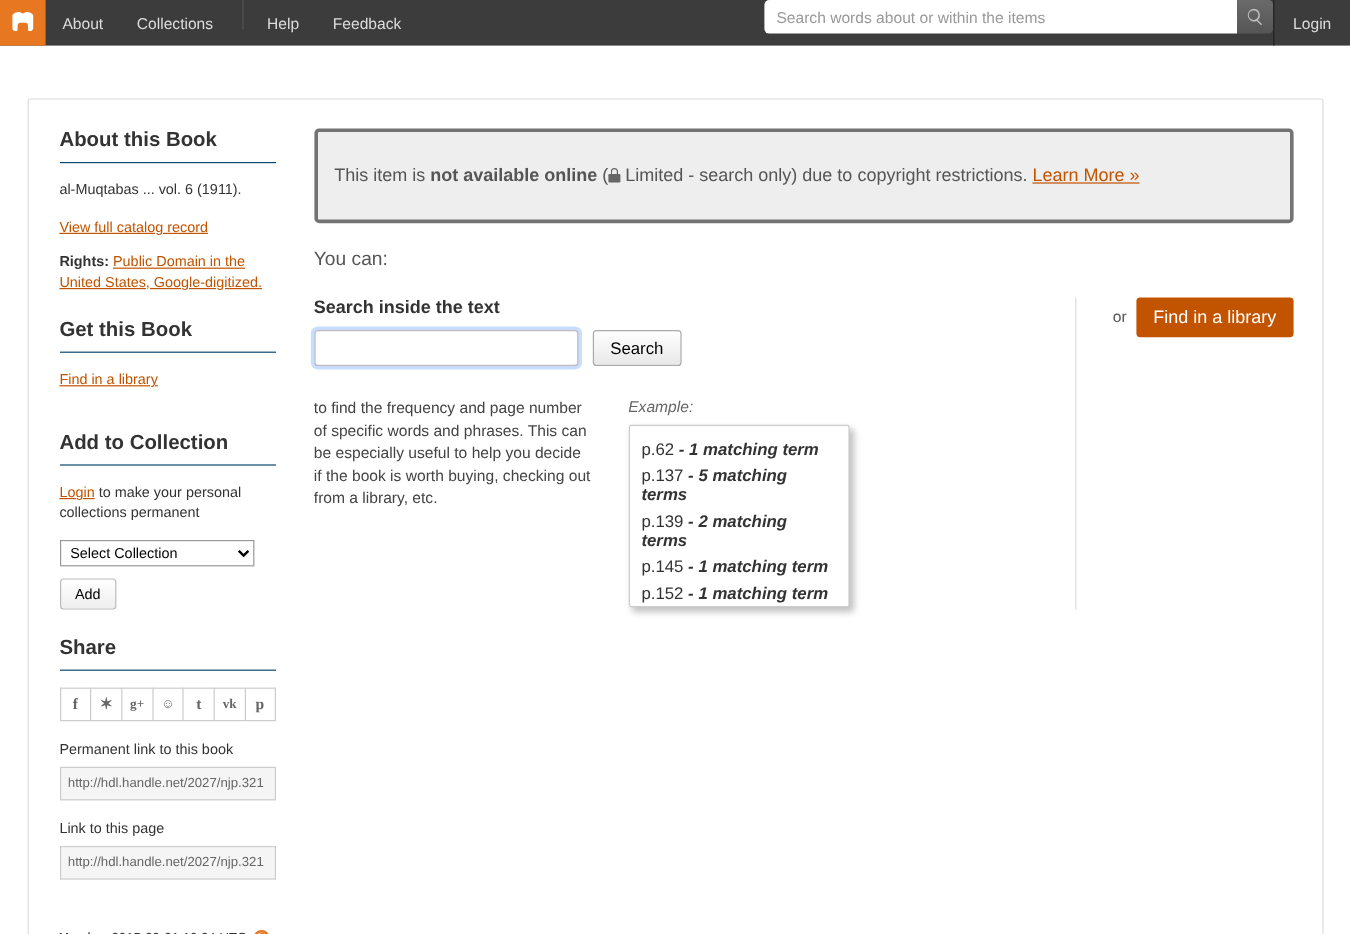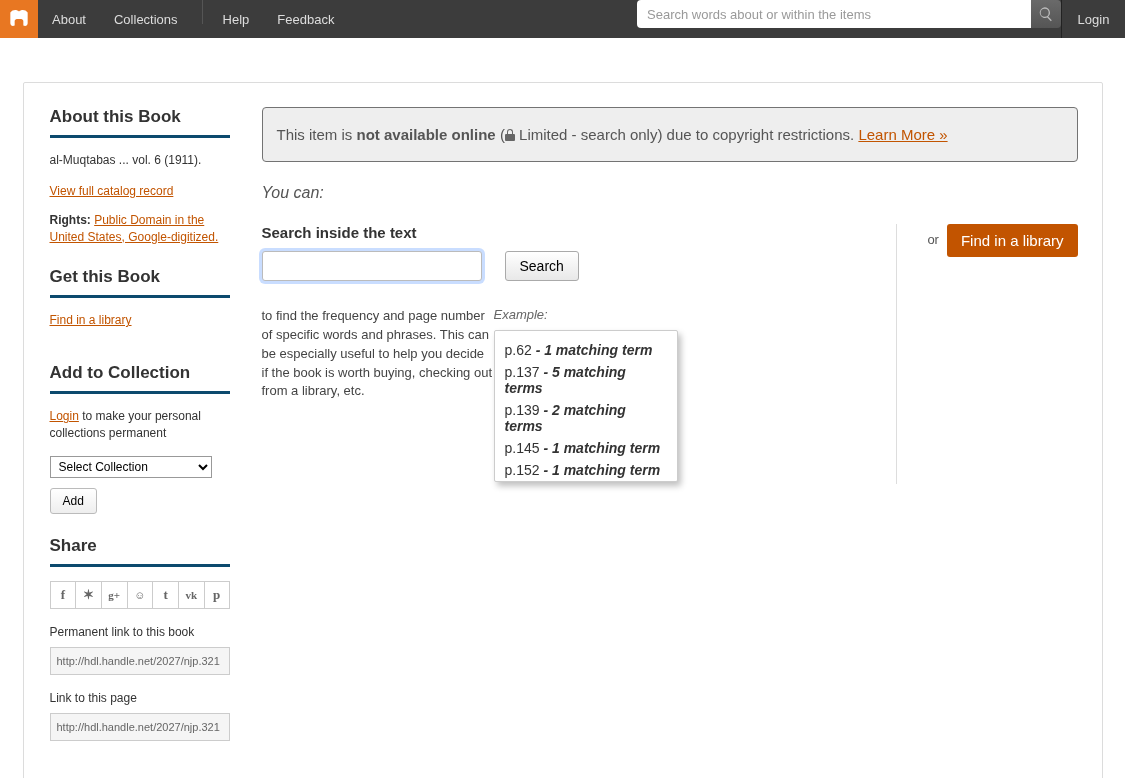--- a/index.html
+++ b/index.html
@@ -12,50 +12,50 @@
 .nav-item{padding:0 14px;display:flex;align-items:center;color:#ddd;font-size:13px;border-right:0;cursor:pointer}
 .nav-div{width:1px;height:24px;background:#555;margin:0 6px 0 10px}
 .search-wrap{margin-left:auto;display:flex;align-items:center}
 .top-search{width:394px;height:28px;border-radius:4px 0 0 4px;border:none;padding:0 10px;background:#fff;font-size:13px;color:#666}
 .top-search::placeholder{color:#999}
 .search-btn{width:30px;height:28px;background:linear-gradient(#6a6a6a,#555);border-radius:0 4px 4px 0;border:none;display:flex;align-items:center;justify-content:center;cursor:pointer}
 .search-btn svg{width:16px;height:16px;fill:#bbb}
 .login{width:64px;text-align:center;padding:0 14px;color:#ddd;font-size:13px;cursor:pointer;border-left:1px solid #222;height:38px;display:flex;align-items:center;justify-content:center}
 .page{max-width:1080px;margin:44px auto 0;border:1px solid #dcdcdc;border-radius:2px;padding:24px 24px 24px 8px;display:flex}
 .sidebar{width:210px;padding:0 12px 0 18px;flex-shrink:0}
-.sb-h{font-size:17px;font-weight:bold;color:#333;padding-bottom:8px;border-bottom:3px solid #0c4a6e;margin-bottom:14px;margin-top:22px}
+.sb-h{font-size:17px;font-weight:bold;color:#333;padding-bottom:8px;border-bottom:1px solid #0c4a6e;margin-bottom:14px;margin-top:22px}
 .sb-h:first-child{margin-top:0}
 .sb-txt{font-size:12px;color:#333;margin-bottom:14px;line-height:1.4}
 .link{color:#c25400;text-decoration:underline;font-size:12px;cursor:pointer}
 .link-block{margin-bottom:14px;display:inline-block}
 .rights{font-size:12px}
 .rights b{font-weight:bold}
 .sel{width:162px;height:22px;border:1px solid #999;background:#fff;font-size:12px;padding:0 4px;margin-bottom:10px}
 .btn{background:linear-gradient(#fff,#eee);border:1px solid #bbb;border-radius:3px;padding:5px 12px;font-size:12px;cursor:pointer}
 .share-row{display:flex;margin-bottom:16px}
 .share-ic{width:28px;height:28px;border:1px solid #ccc;border-right:none;display:flex;align-items:center;justify-content:center;font-size:13px;color:#666;cursor:pointer;font-family:Georgia,serif;font-weight:bold}
 .share-ic:last-child{border-right:1px solid #ccc}
 .perm-lbl{font-size:12px;margin-bottom:8px}
 .perm-in{width:180px;height:28px;border:1px solid #ccc;background:#f5f5f5;padding:0 6px;font-size:11px;color:#666;margin-bottom:16px}
 .ver{font-size:11px;color:#333;margin-top:26px;display:flex;align-items:center}
 .ver b{font-weight:bold}
 .q-ic{width:14px;height:14px;border:2px solid #e87722;border-radius:50%;display:inline-flex;align-items:center;justify-content:center;color:#e87722;font-size:10px;font-weight:bold;margin-left:6px;cursor:pointer}
 .main{flex:1;padding-left:20px}
-.alert{background:#eee;border:1px solid #737373;border-radius:4px;padding:18px 14px;font-size:15px;color:#555;margin-bottom:22px}
+.alert{background:#eee;border:3px solid #737373;border-radius:4px;padding:28px 14px;font-size:15px;color:#555;margin-bottom:22px}
 .alert b{font-weight:bold}
 .lock{display:inline-block;width:10px;height:12px;position:relative;top:1px}
 .lock::before{content:'';position:absolute;top:0;left:2px;width:4px;height:4px;border:1px solid #666;border-bottom:none;border-radius:3px 3px 0 0}
 .lock::after{content:'';position:absolute;top:5px;left:0;width:10px;height:7px;background:#666;border-radius:1px}
 .alert a{color:#c25400;text-decoration:underline}
-.youcan{font-size:16px;font-style:italic;color:#555;margin-bottom:22px}
+.youcan{font-size:16px;color:#555;margin-bottom:22px}
 .sit-h{font-size:15px;font-weight:bold;margin-bottom:10px}
-.sit-row{display:flex;gap:23px;margin-bottom:26px}
+.sit-row{display:flex;gap:12px;margin-bottom:26px}
 .sit-in{width:220px;height:30px;border:1px solid #bbb;border-radius:3px;background:#fff;outline:none;box-shadow:0 0 0 3px rgba(120,170,255,.4);padding:0 8px}
 .sit-btn{background:linear-gradient(#fff,#e8e8e8);border:1px solid #aaa;border-radius:3px;padding:0 14px;height:30px;font-size:14px;cursor:pointer}
-.cols{display:flex;position:relative}
+.cols{display:flex;gap:30px;position:relative}
 .desc{width:232px;font-size:13px;line-height:1.45;color:#444}
 .ex-lbl{font-style:italic;color:#666;font-size:13px;margin-bottom:8px}
 .ex-box{background:#fff;border:1px solid #ccc;border-radius:2px;width:184px;padding:8px 10px 6px;box-shadow:3px 4px 6px rgba(0,0,0,.25);position:relative;overflow:hidden;max-height:152px}
 .ex-row{font-size:14px;padding:3px 0;color:#333}
 .ex-row i{font-weight:bold}
 .right{border-left:1px solid #ddd;padding-left:30px;min-height:260px;display:flex;align-items:flex-start;gap:8px;margin-left:auto}
 .or{font-size:13px;color:#555;padding-top:8px}
 .fial{background:#c25400;color:#fff;border:none;border-radius:3px;padding:8px 14px;font-size:15px;cursor:pointer}
 </style>
 </head>

